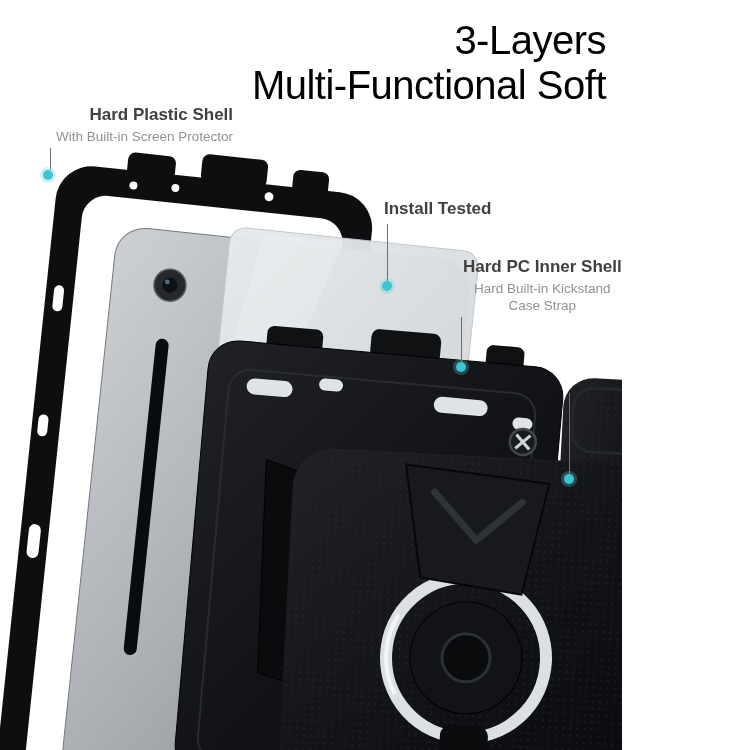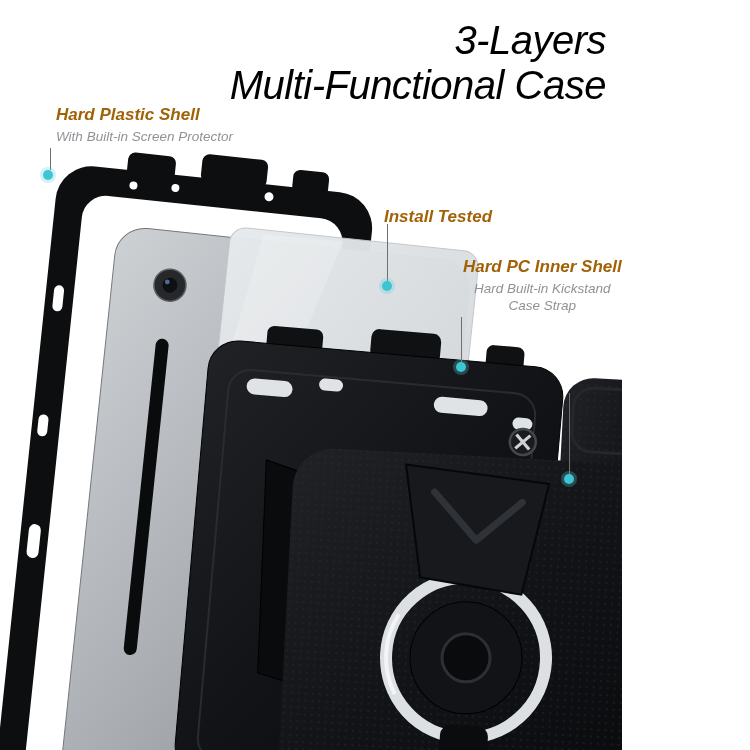--- a/index.html
+++ b/index.html
@@ -1,32 +1,31 @@
 <!DOCTYPE html>
 <html><head>
 <meta charset="utf-8">
 <style>
   html,body{margin:0;padding:0;background:#ffffff;}
   .stage{
     position:relative;width:622px;height:750px;background:#ffffff;overflow:hidden;
     font-family:"Liberation Sans",sans-serif;
-    font-style:italic;
   }
   .art{position:absolute;left:0;top:0;width:750px;height:750px;}
   
   .headline{
     position:absolute;top:18px;right:16px;text-align:right;
     font-size:40px;line-height:1.12;color:#000;font-weight:400;letter-spacing:-0.5px;
   }
   
   .callout{position:absolute;white-space:nowrap;}
-  .callout .label{font-size:17px;font-weight:700;color:#a16207;}
+  .callout .label{font-size:17px;font-weight:700;color:#404040;text-align:right;}
   .callout .sub{font-size:13.5px;color:#8f9296;line-height:1.28;margin-top:3px;text-align:center;}
   .c1{left:56px;top:105px;}
-  .c2{left:384px;top:199px;margin-top:8px;}
+  .c2{left:384px;top:199px;}
   .c3{left:463px;top:257px;}
   .c4{left:576px;top:349px;}
   .leader{position:absolute;width:1px;background:#6f6f6f;}
   .l1{left:50px;top:148px;height:22px;}
   .l2{left:387px;top:224px;height:57px;}
   .l3{left:461px;top:317px;height:45px;}
   .l4{left:569px;top:393px;height:81px;}
   .dot{
     position:absolute;width:10px;height:10px;border-radius:50%;
     background:#3cc5d3;box-shadow:0 0 0 3px rgba(96,205,216,0.28);
@@ -123,21 +122,21 @@
       <circle cx="468" cy="658" r="56" fill="#111316" stroke="#000000"></circle>
       <circle cx="468" cy="658" r="24" fill="#0a0b0d" stroke="#2c3034" stroke-width="3"></circle>
       <path d="M398,468 L542,480 L520,592 L418,580 Z" fill="#17191d" stroke="#060708" stroke-width="2"></path>
       <path d="M428,494 L472,540 L516,500" fill="none" stroke="#2f3338" stroke-width="7" stroke-linecap="round" stroke-linejoin="round"></path>
       <rect x="446" y="726" width="48" height="40" rx="10" fill="#0b0c0e"></rect>
     </g>
   </svg>
 
   <div class="headline">
     <div>3-Layers</div>
-    <div>Multi-Functional Case</div>
+    <div>Multi-Functional Soft</div>
   </div>
 
   <div class="callout c1">
     <div class="label">Hard Plastic Shell</div>
     <div class="sub">With Built-in Screen Protector</div>
   </div>
   <div class="leader l1"></div>
   <div class="dot d1"></div>
 
   <div class="callout c2">

